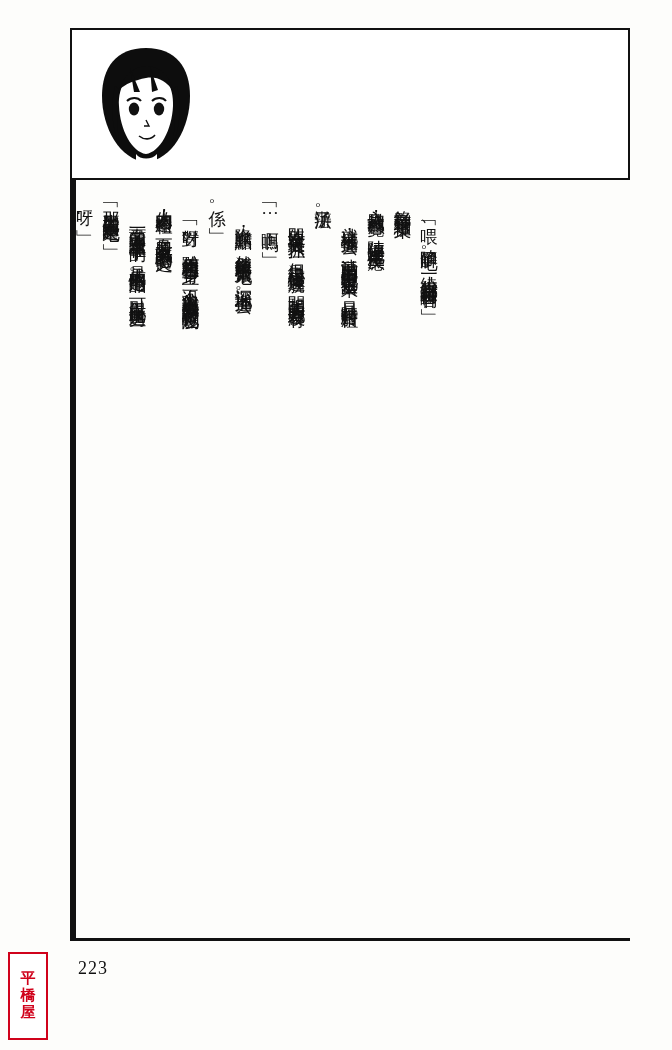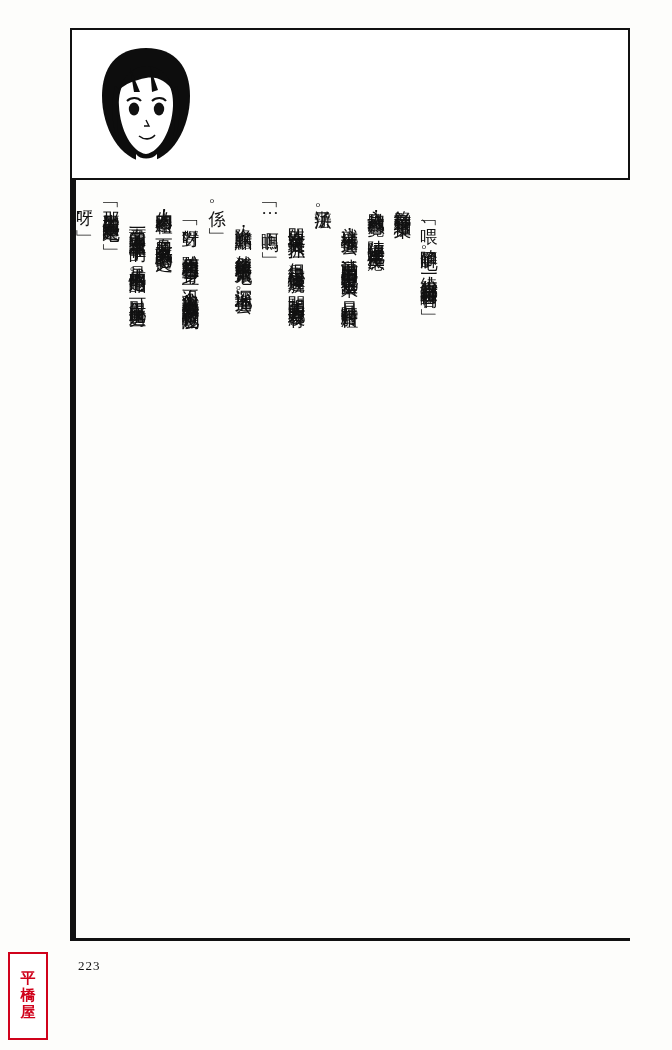--- a/index.html
+++ b/index.html
@@ -95,21 +95,21 @@
   }
   
   .vcol.indent-1 { padding-top: 18px; }
 
   
   .folio {
     position: absolute;
     left: 78px;
     top: 958px;
     font-family: "Liberation Serif", serif;
-    font-size: 13px;
+    font-size: 18px;
     color: #111111;
     letter-spacing: 1px;
   }
 
   
   .seal {
     position: absolute;
     left: 8px;
     top: 952px;
     width: 40px;

